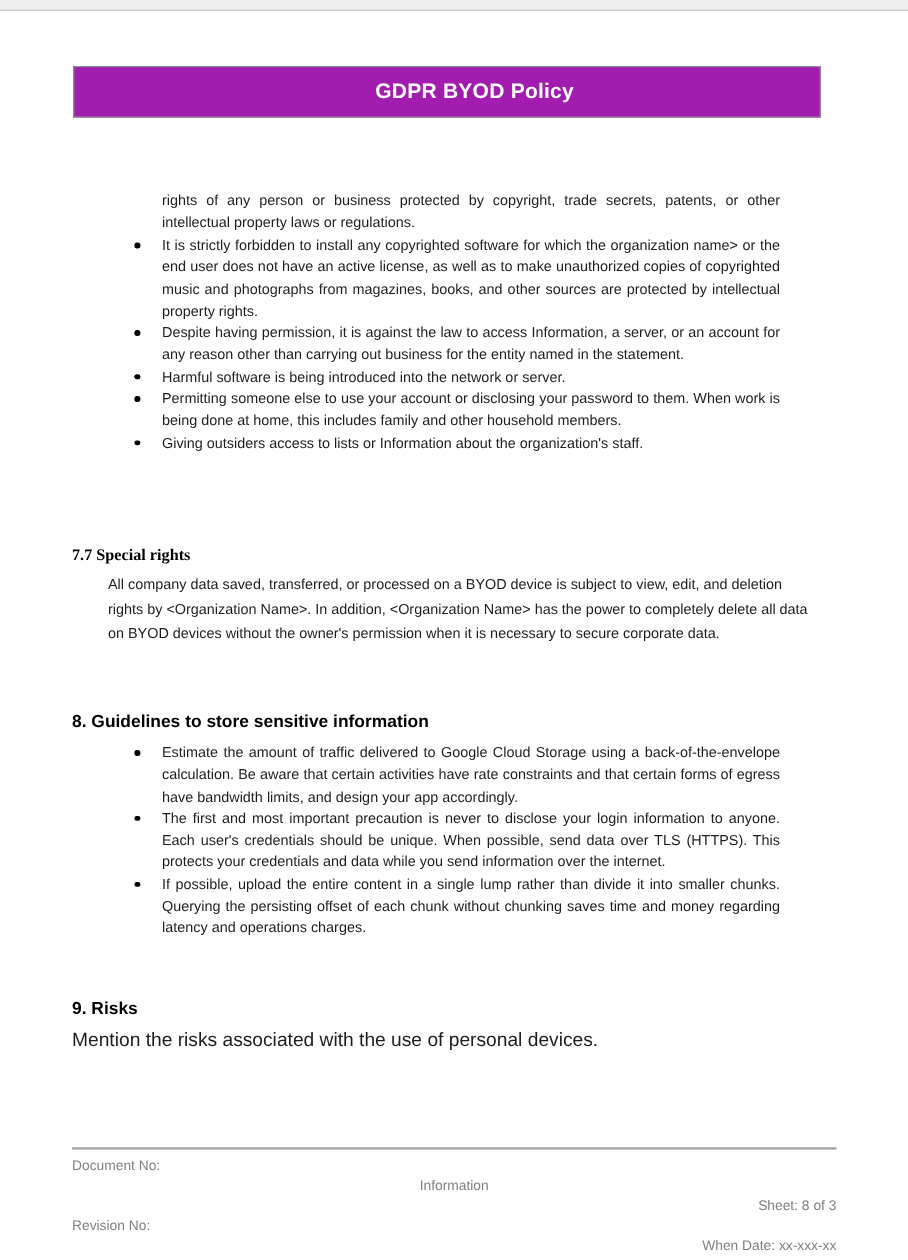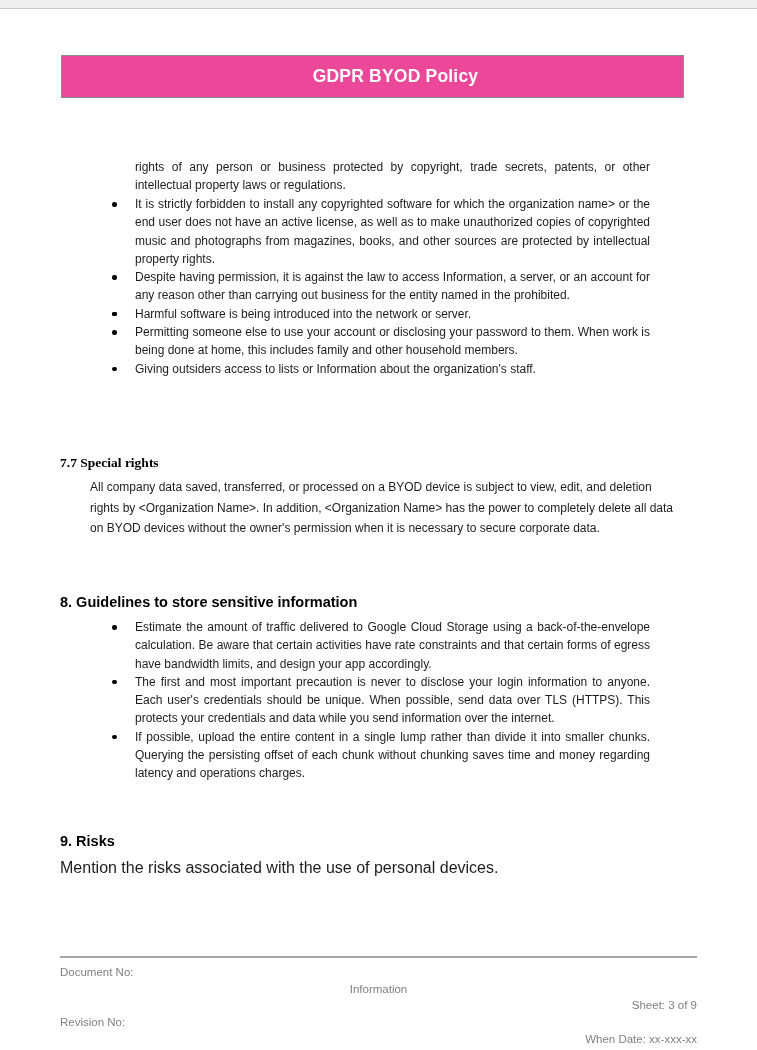--- a/index.html
+++ b/index.html
@@ -11,21 +11,21 @@
     color: #1d1d1d;
     position: relative;
     overflow: hidden;
   }
   .top-strip {
     position: absolute; top: 0; left: 0; width: 757px; height: 9px;
     background: #efefef; border-bottom: 1px solid #c6c6c6;
   }
   .title-banner {
     position: absolute; left: 61px; top: 55px; width: 623px; height: 43px;
-    background: #ec4899; border: 1px solid #878d95;
+    background: #a21caf; border: 1px solid #878d95;
     display: flex; align-items: center; justify-content: center;
   }
   .title-banner .doc-title {
     color: #ffffff; font-weight: bold; font-size: 17.5px;
     margin-left: 46px; letter-spacing: 0.2px;
   }
   .blk { position: absolute; font-size: 12px; line-height: 18.3px; }
   .cont-para {
     left: 135px; top: 158px; width: 515px; text-align: justify; margin: 0;
   }
@@ -71,21 +71,21 @@
 
 <p class="blk cont-para">rights of any person or business protected by copyright, trade secrets, patents, or other intellectual property laws or regulations.</p>
 
 <ul class="blk bullet-list bl1">
   <li class="bullet-item">
     <span class="dot"></span>
     <span>It is strictly forbidden to install any copyrighted software for which the organization name&gt; or the end user does not have an active license, as well as to make unauthorized copies of copyrighted music and photographs from magazines, books, and other sources are protected by intellectual property rights.</span>
   </li>
   <li class="bullet-item">
     <span class="dot"></span>
-    <span>Despite having permission, it is against the law to access Information, a server, or an account for any reason other than carrying out business for the entity named in the prohibited.</span>
+    <span>Despite having permission, it is against the law to access Information, a server, or an account for any reason other than carrying out business for the entity named in the statement.</span>
   </li>
   <li class="bullet-item">
     <span class="dot"></span>
   </li>
   <li class="bullet-item">
     <span class="dot"></span>
     <span>Harmful software is being introduced into the network or server.</span>
   </li>
   <li class="bullet-item">
     <span class="dot"></span>
@@ -118,18 +118,18 @@
 </ul>
 
 <h2 class="h-sans h-s9">9. Risks</h2>
 <p class="body-9">Mention the risks associated with the use of personal devices.</p>
 
 <div class="footer">
   <div class="footer-rule"></div>
   <div class="footer-grid">
     <span class="f-left">Document No:</span>
     <span class="f-center">Information</span>
-    <span class="f-right">Sheet: 3 of 9</span>
+    <span class="f-right">Sheet: 8 of 3</span>
     <span class="f-left">Revision No:</span>
     <span class="f-center"></span>
     <span class="f-right">When Date: xx-xxx-xx</span>
   </div>
 </div>
 
 </body></html>

